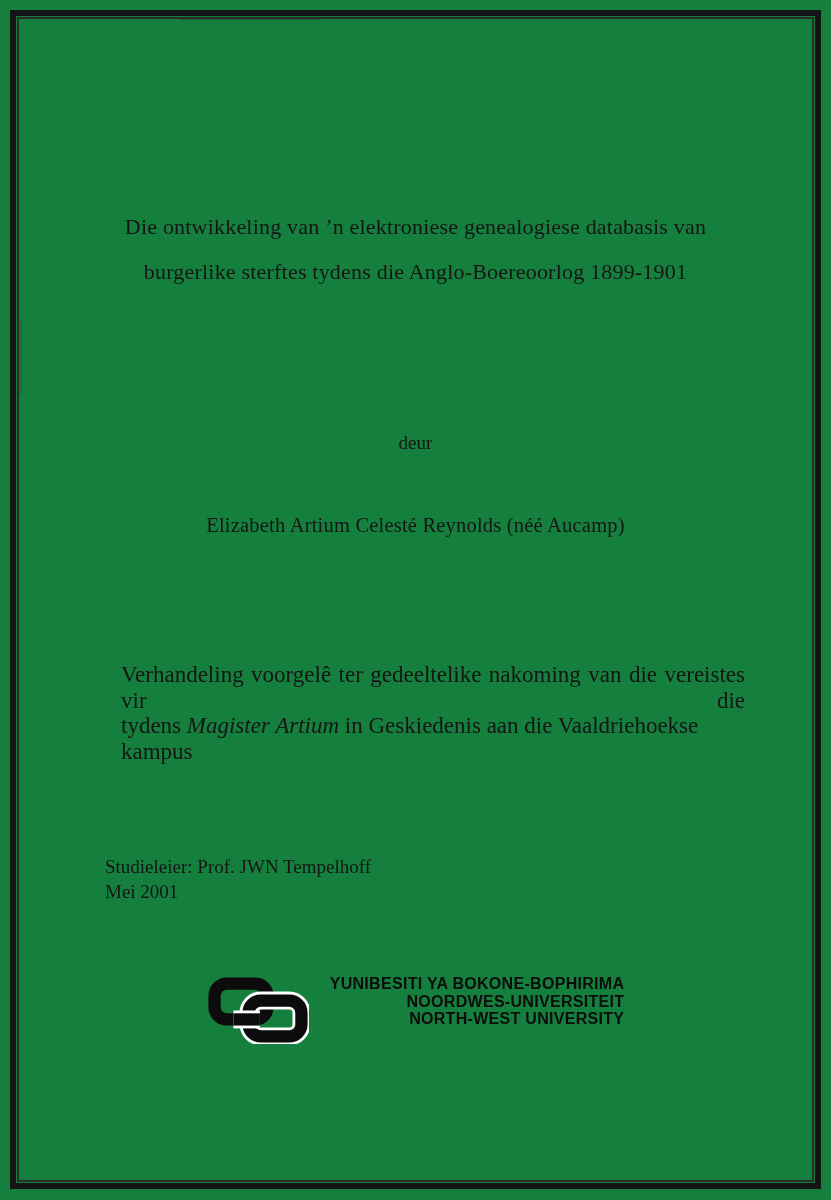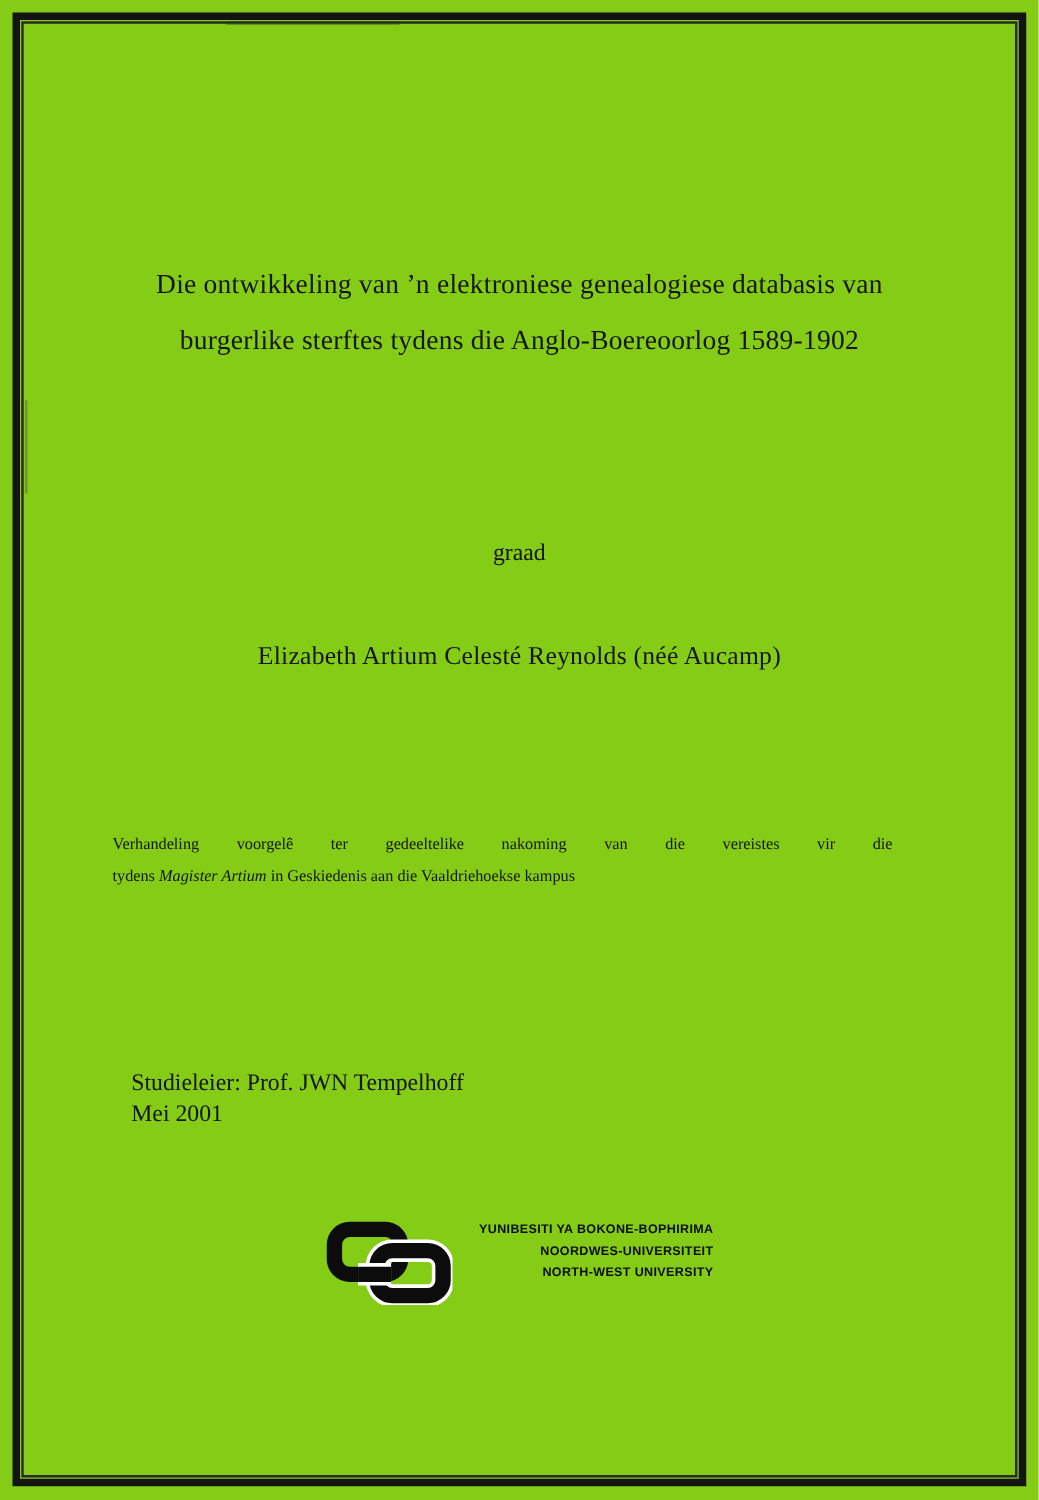--- a/index.html
+++ b/index.html
@@ -5,21 +5,21 @@
   * { margin: 0; padding: 0; box-sizing: border-box; }
   html, body { background: #ffffff; }
   body {
     font-family: "Liberation Serif", "DejaVu Serif", serif;
     color: #151515;
   }
   .page {
     position: relative;
     width: 831px;
     height: 1200px;
-    background: #84cc16;
+    background: #15803d;
     overflow: hidden;
   }
   
   .frame-outer {
     position: absolute;
     left: 10px; top: 10px; right: 10px; bottom: 11px;
     border: 6px solid #141414;
   }
   .frame-inner {
     position: absolute;
@@ -56,23 +56,23 @@
   }
   .author {
     position: absolute;
     top: 514px; left: 0; right: 0;
     text-align: center;
     font-size: 20.5px;
     letter-spacing: 0.2px;
   }
   .statement {
     position: absolute;
-    top: 662px; left: 90px;
+    top: 662px; left: 121px;
     width: 624px;
-    font-size: 13px;
+    font-size: 23px;
     line-height: 25.5px;
   }
   .st-line1 {
     text-align: justify;
     text-align-last: justify;
   }
   .st-line2 .it { font-style: italic; }
   .supervisor {
     position: absolute;
     top: 854px; left: 105px;
@@ -84,21 +84,21 @@
     top: 972px; left: 0; right: 0;
     display: flex;
     justify-content: center;
     align-items: flex-start;
     gap: 5px;
   }
   .logo-mark { margin-top: 4px; display: block; }
   .logo-text {
     font-family: "Liberation Sans", "DejaVu Sans", sans-serif;
     font-weight: 700;
-    font-size: 10px;
+    font-size: 16px;
     line-height: 17.5px;
     letter-spacing: 0.3px;
     text-align: right;
     color: #0c0c0c;
     padding-top: 3px;
     white-space: nowrap;
     margin-left: 16px;
   }
 </style>
 </head>
@@ -108,24 +108,24 @@
 
   <div class="frame-outer">
     <div class="frame-inner"></div>
   </div>
 
   <div class="smudge-top"></div>
   <div class="smudge-left"></div>
 
   <div class="thesis-title">
     <div>Die ontwikkeling van ’n elektroniese genealogiese databasis van</div>
-    <div>burgerlike sterftes tydens die Anglo-Boereoorlog 1589-1902</div>
+    <div>burgerlike sterftes tydens die Anglo-Boereoorlog 1899-1901</div>
   </div>
 
-  <div class="byline">graad</div>
+  <div class="byline">deur</div>
 
   <div class="author">Elizabeth Artium Celesté Reynolds (néé Aucamp)</div>
 
   <div class="statement">
     <div class="st-line1">Verhandeling voorgelê ter gedeeltelike nakoming van die vereistes vir die</div>
     <div class="st-line2"><span>tydens </span><span class="it">Magister Artium</span><span> in Geskiedenis aan die Vaaldriehoekse kampus</span></div>
   </div>
 
   <div class="supervisor">
     <div>Studieleier: Prof. JWN Tempelhoff</div>

